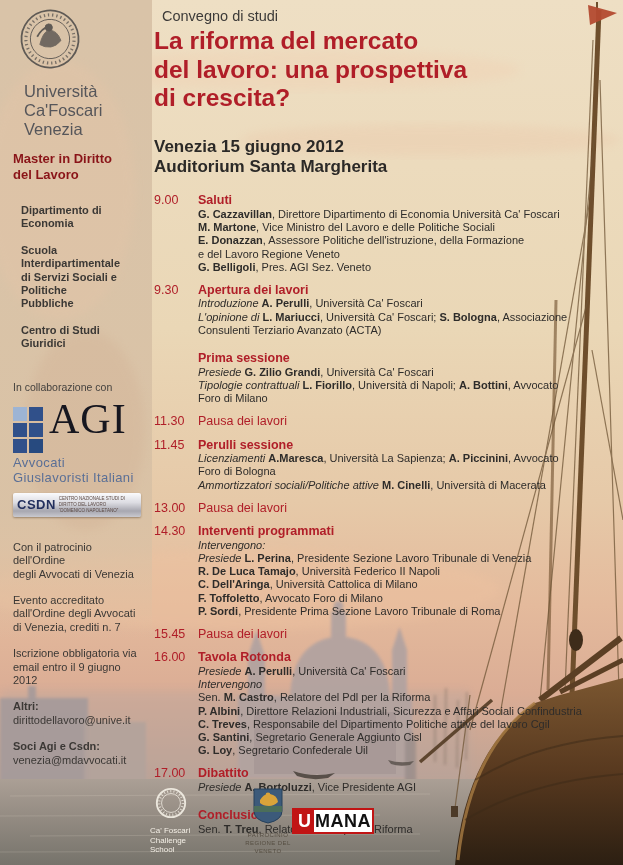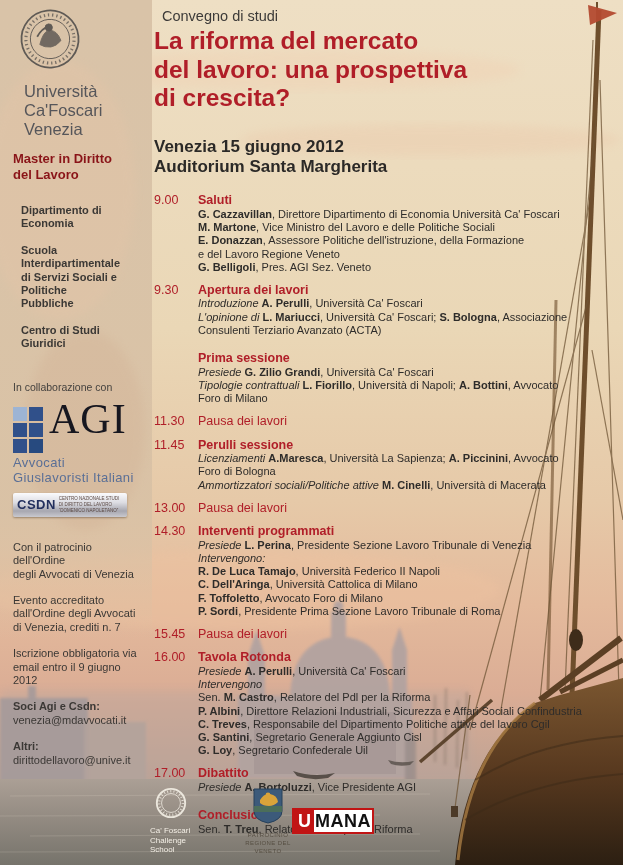--- a/index.html
+++ b/index.html
@@ -14,21 +14,21 @@
   .uni-name{font-size:16.5px;line-height:1.16;color:#56565a;margin:2px 11px 12px;}
   .master{font-size:13px;font-weight:bold;line-height:1.18;color:#8a1418;margin:0 0 22px;}
   .org{font-size:11px;font-weight:bold;line-height:1.22;margin:0 8px 13px;color:#3b3835;}
   .collab{font-size:10.5px;margin:30px 0 8px;color:#45423f;}
   .agi{display:flex;align-items:flex-start;margin:0 0 2px;}
   .agi-grid{display:grid;grid-template-columns:14px 14px;grid-auto-rows:14px;gap:2px;margin-top:6px;}
   .agi-grid span{display:block;}
   .agi-txt{font-family:"Liberation Serif",serif;font-size:42px;line-height:0.9;
     color:#16161f;margin-left:6px;letter-spacing:1px;}
   .agi-sub{font-size:13px;color:#5a6f96;letter-spacing:.4px;margin:0 0 8px;}
-  .csdn{width:114px;height:24px;border-radius:2px;display:flex;align-items:center;
+  .csdn{width:128px;height:24px;border-radius:2px;display:flex;align-items:center;
     background:linear-gradient(180deg,#fbfbfd 0%,#dcdce2 40%,#a7a7b0 75%,#c9c9cf 100%);
     box-shadow:0 1px 2px rgba(60,40,20,.4);padding:0 4px;box-sizing:border-box;margin:0 0 6px;}
   .csdn-word{font-size:13px;font-weight:bold;color:#23305e;letter-spacing:.5px;margin-right:3px;}
   .csdn-small{font-size:4.5px;line-height:1.3;color:#5c4a45;overflow:hidden;}
   .note{font-size:11px;line-height:1.22;margin:0 0 13px;}
   .note-label{font-weight:bold;}
   .email{font-size:11px;line-height:1.22;}
   .mt18{margin-top:24px;}
   
   .main{position:absolute;left:154px;top:8px;width:462px;z-index:2;color:#2e2c2a;}
@@ -213,26 +213,26 @@
     </div>
 
     <div class="note pre mt18">Con il patrocinio dell'Ordine
 degli Avvocati di Venezia</div>
     <div class="note pre">Evento accreditato
 dall'Ordine degli Avvocati
 di Venezia, crediti n. 7</div>
     <div class="note pre">Iscrizione obbligatoria via
 email entro il 9 giugno 2012</div>
     <div class="note">
+      <span class="note-label">Altri:</span><br>
+      <span class="email">dirittodellavoro@unive.it</span>
+    </div>
+    <div class="note">
       <span class="note-label">Soci Agi e Csdn:</span><br>
       <span class="email">venezia@mdavvocati.it</span>
-    </div>
-    <div class="note">
-      <span class="note-label">Altri:</span><br>
-      <span class="email">dirittodellavoro@unive.it</span>
     </div>
   </div>
 
   <div class="main">
     <div class="kicker">Convegno di studi</div>
     <div class="title pre">La riforma del mercato
 del lavoro: una prospettiva
 di crescita?</div>
     <div class="when pre">Venezia 15 giugno 2012
 Auditorium Santa Margherita</div>
@@ -284,22 +284,22 @@
         <div class="sched-item">
           <div class="sched-time">13.00</div>
           <div class="sched-body">
             <div class="sched-title break">Pausa dei lavori</div>
           </div>
         </div>
         <div class="sched-item">
           <div class="sched-time">14.30</div>
           <div class="sched-body">
             <div class="sched-title session">Interventi programmati</div>
+            <div class="sched-line"><span class="seg-i">Intervengono:</span></div>
             <div class="sched-line"><span class="seg-i">Presiede </span><span class="seg-b">L. Perina</span><span class="seg-r">, Presidente Sezione Lavoro Tribunale di Venezia</span></div>
-            <div class="sched-line"><span class="seg-i">Intervengono:</span></div>
             <div class="sched-line"><span class="seg-b">R. De Luca Tamajo</span><span class="seg-r">, Università Federico II Napoli</span></div>
             <div class="sched-line"><span class="seg-b">C. Dell'Aringa</span><span class="seg-r">, Università Cattolica di Milano</span></div>
             <div class="sched-line"><span class="seg-b">F. Toffoletto</span><span class="seg-r">, Avvocato Foro di Milano</span></div>
             <div class="sched-line"><span class="seg-b">P. Sordi</span><span class="seg-r">, Presidente Prima Sezione Lavoro Tribunale di Roma</span></div>
           </div>
         </div>
         <div class="sched-item">
           <div class="sched-time">15.45</div>
           <div class="sched-body">
             <div class="sched-title break">Pausa dei lavori</div>

